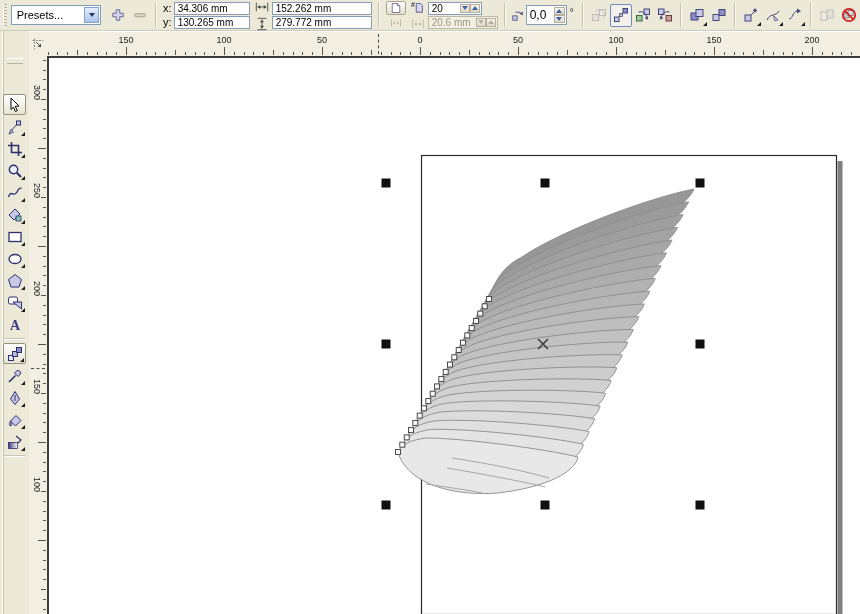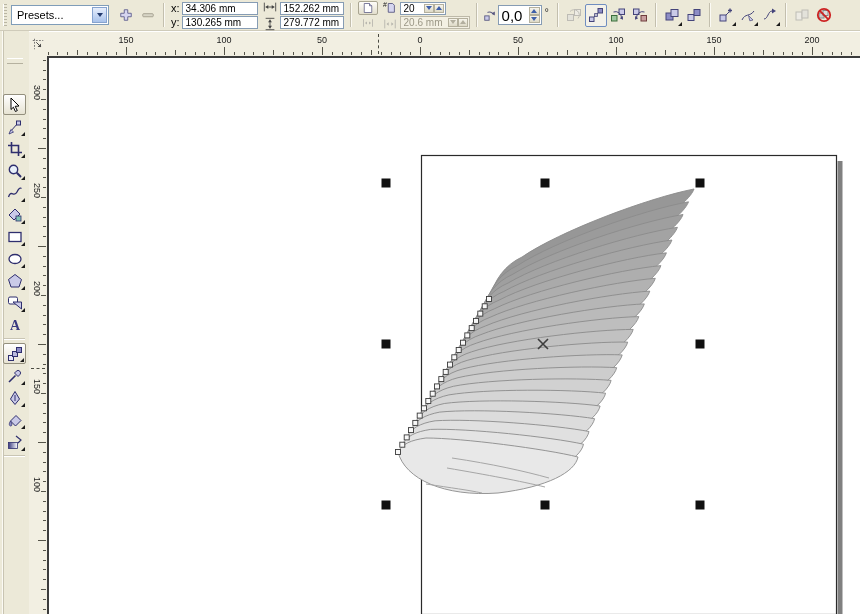--- a/index.html
+++ b/index.html
@@ -22,38 +22,38 @@
   .tbtn.disabled{opacity:.55;filter:grayscale(.7)}
   .flyout::after{content:"";position:absolute;right:1px;bottom:1px;
         border-left:4px solid transparent;border-bottom:4px solid #1a1a1a}
   .sep{width:1px;height:24px;background:#c3bfae;border-right:1px solid #fbfaf4;margin:0 4px;flex:none}
   .stack{display:flex;flex-direction:column;gap:1px;margin-right:2px}
   .lblcol{display:flex;flex-direction:column;gap:1px;align-items:flex-end;margin:0 2px}
   .lbl{font-size:11px;height:13px;line-height:13px;color:#000}
   .field{background:#fff;border:1px solid #869cb4;box-sizing:border-box;height:13px;font-size:10px;
          line-height:11px;display:flex;align-items:center;padding:0 3px;color:#000;position:relative}
   .field.disabled{background:#f3f0e3;border-color:#bdb9a8;color:#9b9786}
-  .w76{width:76px}.w78{width:64px}
+  .w76{width:76px}.w78{width:100px}
   .icn16{width:16px;height:16px;display:flex;align-items:center;justify-content:center;flex:none}
   .icn16 svg{width:14px;height:14px}
   .minibtn{width:20px;height:14px;background:linear-gradient(#fefdf9,#e3dfcd);border:1px solid #a9a591;
            border-radius:2px;box-sizing:border-box;display:flex;align-items:center;justify-content:center}
   .minibtn svg{width:12px;height:12px}
   .miniflat{width:20px;height:13px;display:flex;align-items:center;justify-content:center;opacity:.6}
   .miniflat svg{width:12px;height:12px}
   .spinh{position:absolute;right:1px;top:1px;bottom:1px;display:flex}
   .spinh b{width:10px;display:flex;align-items:center;justify-content:center;
            background:linear-gradient(#f7f5ec,#ddd9c6);border:1px solid #b4b09d;box-sizing:border-box}
   .spinv{position:absolute;right:1px;top:1px;bottom:1px;width:11px;display:flex;flex-direction:column}
   .spinv b{flex:1;display:flex;align-items:center;justify-content:center;
            background:linear-gradient(#f7f5ec,#ddd9c6);border:1px solid #b4b09d;box-sizing:border-box}
   .up{width:0;height:0;border-left:3px solid transparent;border-right:3px solid transparent;border-bottom:4px solid #3f5fa8}
   .dn{width:0;height:0;border-left:3px solid transparent;border-right:3px solid transparent;border-top:4px solid #3f5fa8}
   .gray .up{border-bottom-color:#b3af9f}.gray .dn{border-top-color:#b3af9f}
-  .bigfield{width:44px;height:20px;font-size:15px}
+  .bigfield{width:44px;height:20px;font-size:12px}
   .deg{font-size:11px;margin:0 4px 6px 3px;color:#333}
   
   .corner{position:absolute;left:29px;top:32px;width:18px;height:24px;background:#f2efe2;z-index:4;
           display:flex;align-items:center;justify-content:center}
   .hruler{position:absolute;left:47px;top:32px;width:813px;height:24px;background:#f2efe2;z-index:4;overflow:hidden}
   .hruler .tick{position:absolute;bottom:1px;width:1px;background:#55544a}
   .hruler .t1{height:3px}.hruler .t2{height:5px}.hruler .t3{height:8px}
   .rlabel{position:absolute;top:3px;transform:translateX(-50%);font-size:9px;color:#222}
   .vruler{position:absolute;left:29px;top:56px;width:18px;height:558px;background:#f2efe2;z-index:4;overflow:hidden}
   .vruler .tick{position:absolute;right:1px;height:1px;background:#55544a}
@@ -157,21 +157,21 @@
         </svg>
       </span>
     <span class="icn16" style="opacity:.55">
         <svg viewBox="0 0 16 16">
           <path d="M2 3 V13 M14 3 V13" stroke="#888" fill="none"></path>
           <path d="M4 8 L6.5 6 V10 Z M12 8 L9.5 6 V10 Z" fill="#888"></path>
         </svg>
       </span>
   </div>
   <div class="stack">
-    <div class="field" style="width:46px">
+    <div class="field" style="width:54px">
       <span>20</span>
       <span class="spinh">
           <b>
             <i class="dn"></i>
           </b>
           <b>
             <i class="up"></i>
           </b>
         </span>
     </div>

